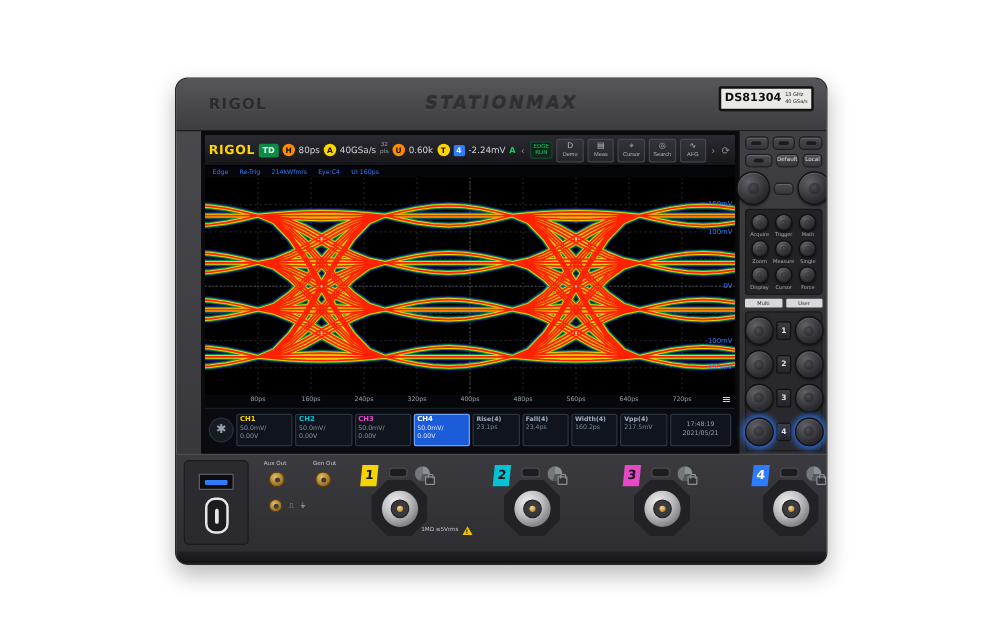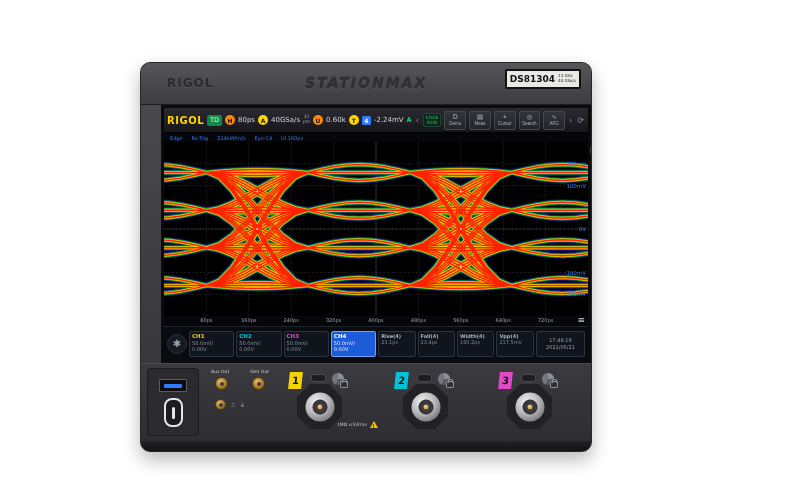--- a/index.html
+++ b/index.html
@@ -1,38 +1,38 @@
 <!DOCTYPE html>
 <html style="--accent-blue: #2f7bff; --ch1: #f5d400; --ch2: #00c4d6; --ch3: #e649c8; --ch4: #2f7bff; --badge-green: #17c964; --badge-orange: #ff8a00; --badge-yellow: #ffd500;"><head>
 <meta charset="utf-8">
 <style>
   html,body{margin:0;padding:0;background:#fff;font-family:"DejaVu Sans",sans-serif;-webkit-font-smoothing:antialiased;}
   .stage{position:relative;width:800px;height:500px;background:#fff;overflow:hidden;}
-  .device{position:absolute;left:140px;top:62px;width:452px;height:390px;border-radius:10px;
+  .device{position:absolute;left:140px;top:62px;width:522px;height:390px;border-radius:10px;
           background:linear-gradient(#4b4b50,#323236);border:1px solid #26262a;box-sizing:border-box;
           box-shadow:0 8px 18px rgba(0,0,0,.28);overflow:hidden;}
   
   .bezel-top{position:absolute;top:0;left:0;width:100%;height:42px;
              background:linear-gradient(#55555a,#3c3c41);border-bottom:1px solid #1d1d20;box-sizing:border-box;}
   .brand{position:absolute;left:26px;top:13px;font-size:12px;font-weight:700;letter-spacing:1px;
          color:#2b2b2e;text-shadow:0 1px 0 rgba(255,255,255,.07);}
   .series{position:absolute;left:50%;top:12px;transform:translateX(-50%) skewX(-10deg);
           font-size:14px;font-weight:700;letter-spacing:2px;color:#303034;
           text-shadow:0 1px 1px rgba(255,255,255,.08),0 -1px 1px rgba(0,0,0,.4);}
   .model-plate{position:absolute;right:10px;top:6px;height:16px;background:#e9e9e6;border:2px solid #121212;
                border-radius:2px;display:flex;align-items:center;gap:3px;padding:0 3px;}
   .model-name{font-size:9px;font-weight:700;color:#111;}
   .model-specs{display:flex;flex-direction:column;font-size:4px;line-height:1.15;color:#222;}
   
   .screen{position:absolute;left:20px;top:42px;width:430px;height:258px;background:#000;
           border:3px solid #0b0b0d;box-sizing:border-box;display:flex;flex-direction:column;}
   .toolbar{height:24px;flex:0 0 24px;display:flex;align-items:center;gap:3px;padding:0 3px;
            background:linear-gradient(#2a2a31,#16161a);border-bottom:1px solid #000;}
   .tlogo{color:#ffd500;font-weight:700;font-size:10px;letter-spacing:.5px;}
-  .badge-td{background:#0d8a46;color:#d8ffe8;font-size:6.5px;font-weight:400;padding:1.5px 3px;border-radius:2px;text-align:right;}
+  .badge-td{background:#0d8a46;color:#d8ffe8;font-size:6.5px;font-weight:700;padding:1.5px 3px;border-radius:2px;text-align:right;}
   .circ{width:10px;height:10px;border-radius:50%;flex:0 0 10px;display:flex;align-items:center;justify-content:center;
         font-size:6px;font-weight:700;color:#161616;}
   .circ.h,.circ.u{background:var(--badge-orange);}
   .circ.a,.circ.t{background:var(--badge-yellow);}
   .tval{color:#cfd3d8;font-size:7px;white-space:nowrap;}
   .stack{display:flex;flex-direction:column;font-size:4.5px;line-height:1.1;color:#9aa0a8;text-align:center;}
   .srcbadge{background:var(--ch4);color:#fff;font-size:6px;font-weight:700;padding:1px 2.5px;border-radius:1.5px;}
   .tmode{color:var(--badge-green);font-size:6.5px;font-weight:700;}
   .chev{color:#8b9097;font-size:8px;padding:0 1px;cursor:default;}
   .runbadge{display:flex;flex-direction:column;font-size:4.5px;line-height:1.15;color:var(--badge-green);

